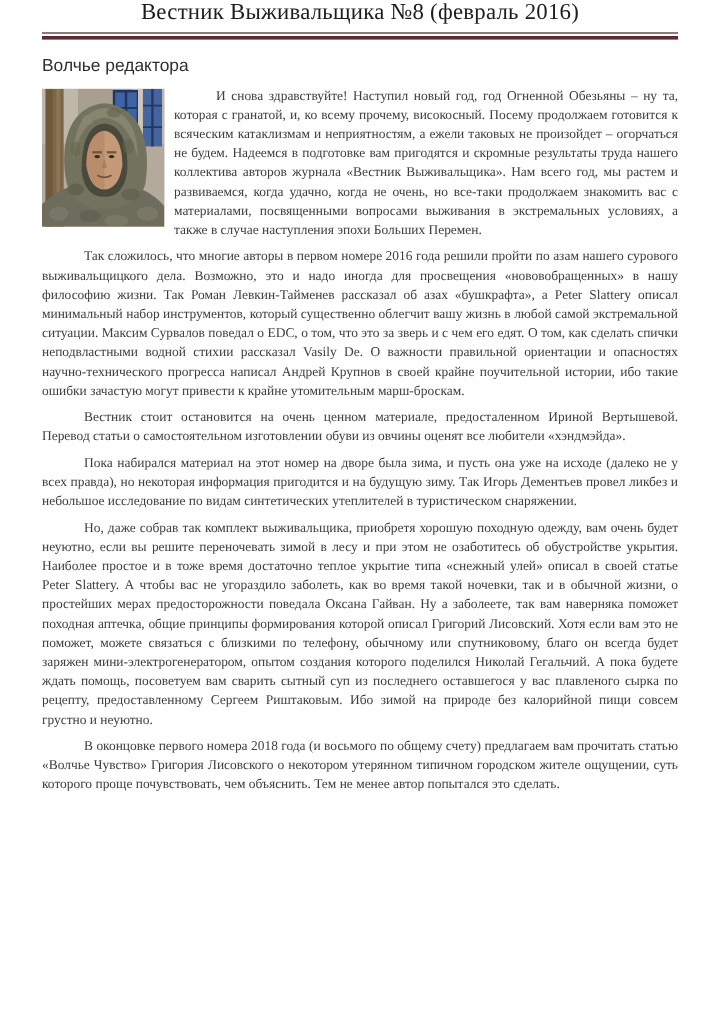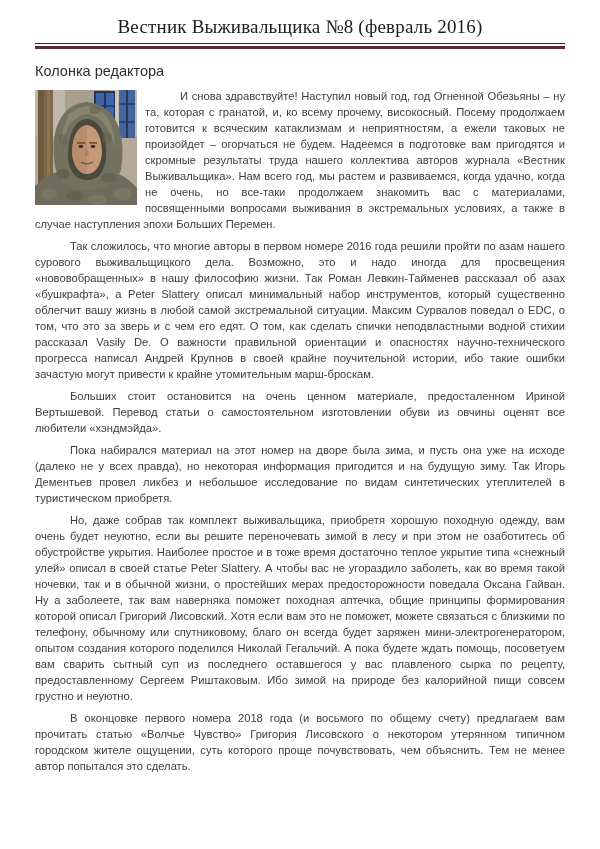--- a/index.html
+++ b/index.html
@@ -5,21 +5,21 @@
   * { margin: 0; padding: 0; box-sizing: border-box; }
   html, body { background: #ffffff; }
   body { width: 600px; font-family: "Liberation Sans", sans-serif; }
   .page {
     position: relative;
     width: 600px;
     height: 849px;
     background: #ffffff;
     overflow: hidden;
   }
-  .header { padding-top: 16px; }
+  .header { }
   .doc-title {
     font-family: "Liberation Serif", serif;
     font-size: 19px;
     font-weight: 500;
     color: #1c1c1c;
     text-align: center;
     letter-spacing: 0.2px;
   }
   .title-rule {
     margin: 5px 35px 0 35px;
@@ -31,20 +31,21 @@
     margin: 14px 35px 0 35px;
     font-size: 14.5px;
     color: #2e2e2e;
   }
   .content {
     margin: 9px 35px 0 35px;
     font-size: 11.2px;
     line-height: 16px;
     color: #3d3d3d;
     text-align: justify;
+    font-family: Liberation Serif, serif;
   }
   .content p {
     text-indent: 35px;
     margin-bottom: 6px;
   }
   .photo {
     float: left;
     width: 102px;
     height: 115px;
     margin: 2px 8px 3px 0;
@@ -56,21 +57,21 @@
 </head>
 <body>
 
 <div class="page">
 
   <div class="header">
     <div class="doc-title">Вестник Выживальщика №8 (февраль 2016)</div>
     <div class="title-rule"></div>
   </div>
 
-  <div class="section-title">Колонка редактора</div>
+  <div class="section-title">Волчье редактора</div>
 
   <div class="content">
 
     <div class="photo">
       <svg width="102" height="115" viewBox="0 0 102 115" xmlns="http://www.w3.org/2000/svg">
 
         <rect x="0" y="0" width="102" height="115" fill="#b3aa9c"></rect>
         <rect x="0" y="0" width="102" height="46" fill="#bfb7aa"></rect>
         <rect x="30" y="0" width="45" height="30" fill="#a99f90"></rect>
 
@@ -117,19 +118,19 @@
         <ellipse cx="60" cy="20" rx="6" ry="4" fill="#65644f" opacity="0.6"></ellipse>
         <ellipse cx="36" cy="28" rx="5" ry="4" fill="#8a897} " opacity="0"></ellipse>
         <ellipse cx="38" cy="26" rx="5" ry="4" fill="#8a8973" opacity="0.6"></ellipse>
         <ellipse cx="72" cy="48" rx="5" ry="6" fill="#64634e" opacity="0.55"></ellipse>
         <ellipse cx="28" cy="50" rx="4" ry="6" fill="#64634e" opacity="0.5"></ellipse>
       </svg>
     </div>
 
     <p>И снова здравствуйте! Наступил новый год, год Огненной Обезьяны – ну та, которая с гранатой, и, ко всему прочему, високосный. Посему продолжаем готовится к всяческим катаклизмам и неприятностям, а ежели таковых не произойдет – огорчаться не будем. Надеемся в подготовке вам пригодятся и скромные результаты труда нашего коллектива авторов журнала «Вестник Выживальщика». Нам всего год, мы растем и развиваемся, когда удачно, когда не очень, но все-таки продолжаем знакомить вас с материалами, посвященными вопросами выживания в экстремальных условиях, а также в случае наступления эпохи Больших Перемен.</p>
     <p>Так сложилось, что многие авторы в первом номере 2016 года решили пройти по азам нашего сурового выживальщицкого дела. Возможно, это и надо иногда для просвещения «нововобращенных» в нашу философию жизни. Так Роман Левкин-Тайменев рассказал об азах «бушкрафта», а Peter Slattery описал минимальный набор инструментов, который существенно облегчит вашу жизнь в любой самой экстремальной ситуации. Максим Сурвалов поведал о EDC, о том, что это за зверь и с чем его едят. О том, как сделать спички неподвластными водной стихии рассказал Vasily De. О важности правильной ориентации и опасностях научно-технического прогресса написал Андрей Крупнов в своей крайне поучительной истории, ибо такие ошибки зачастую могут привести к крайне утомительным марш-броскам.</p>
-    <p>Больших стоит остановится на очень ценном материале, предосталенном Ириной Вертышевой. Перевод статьи о самостоятельном изготовлении обуви из овчины оценят все любители «хэндмэйда».</p>
-    <p>Пока набирался материал на этот номер на дворе была зима, и пусть она уже на исходе (далеко не у всех правда), но некоторая информация пригодится и на будущую зиму. Так Игорь Дементьев провел ликбез и небольшое исследование по видам синтетических утеплителей в туристическом приобретя.</p>
+    <p>Вестник стоит остановится на очень ценном материале, предосталенном Ириной Вертышевой. Перевод статьи о самостоятельном изготовлении обуви из овчины оценят все любители «хэндмэйда».</p>
+    <p>Пока набирался материал на этот номер на дворе была зима, и пусть она уже на исходе (далеко не у всех правда), но некоторая информация пригодится и на будущую зиму. Так Игорь Дементьев провел ликбез и небольшое исследование по видам синтетических утеплителей в туристическом снаряжении.</p>
     <p>Но, даже собрав так комплект выживальщика, приобретя хорошую походную одежду, вам очень будет неуютно, если вы решите переночевать зимой в лесу и при этом не озаботитесь об обустройстве укрытия. Наиболее простое и в тоже время достаточно теплое укрытие типа «снежный улей» описал в своей статье Peter Slattery. А чтобы вас не угораздило заболеть, как во время такой ночевки, так и в обычной жизни, о простейших мерах предосторожности поведала Оксана Гайван. Ну а заболеете, так вам наверняка поможет походная аптечка, общие принципы формирования которой описал Григорий Лисовский. Хотя если вам это не поможет, можете связаться с близкими по телефону, обычному или спутниковому, благо он всегда будет заряжен мини-электрогенератором, опытом создания которого поделился Николай Гегальчий. А пока будете ждать помощь, посоветуем вам сварить сытный суп из последнего оставшегося у вас плавленого сырка по рецепту, предоставленному Сергеем Риштаковым. Ибо зимой на природе без калорийной пищи совсем грустно и неуютно.</p>
     <p>В оконцовке первого номера 2018 года (и восьмого по общему счету) предлагаем вам прочитать статью «Волчье Чувство» Григория Лисовского о некотором утерянном типичном городском жителе ощущении, суть которого проще почувствовать, чем объяснить. Тем не менее автор попытался это сделать.</p>
   </div>
 
 </div>
 
 </body></html>

